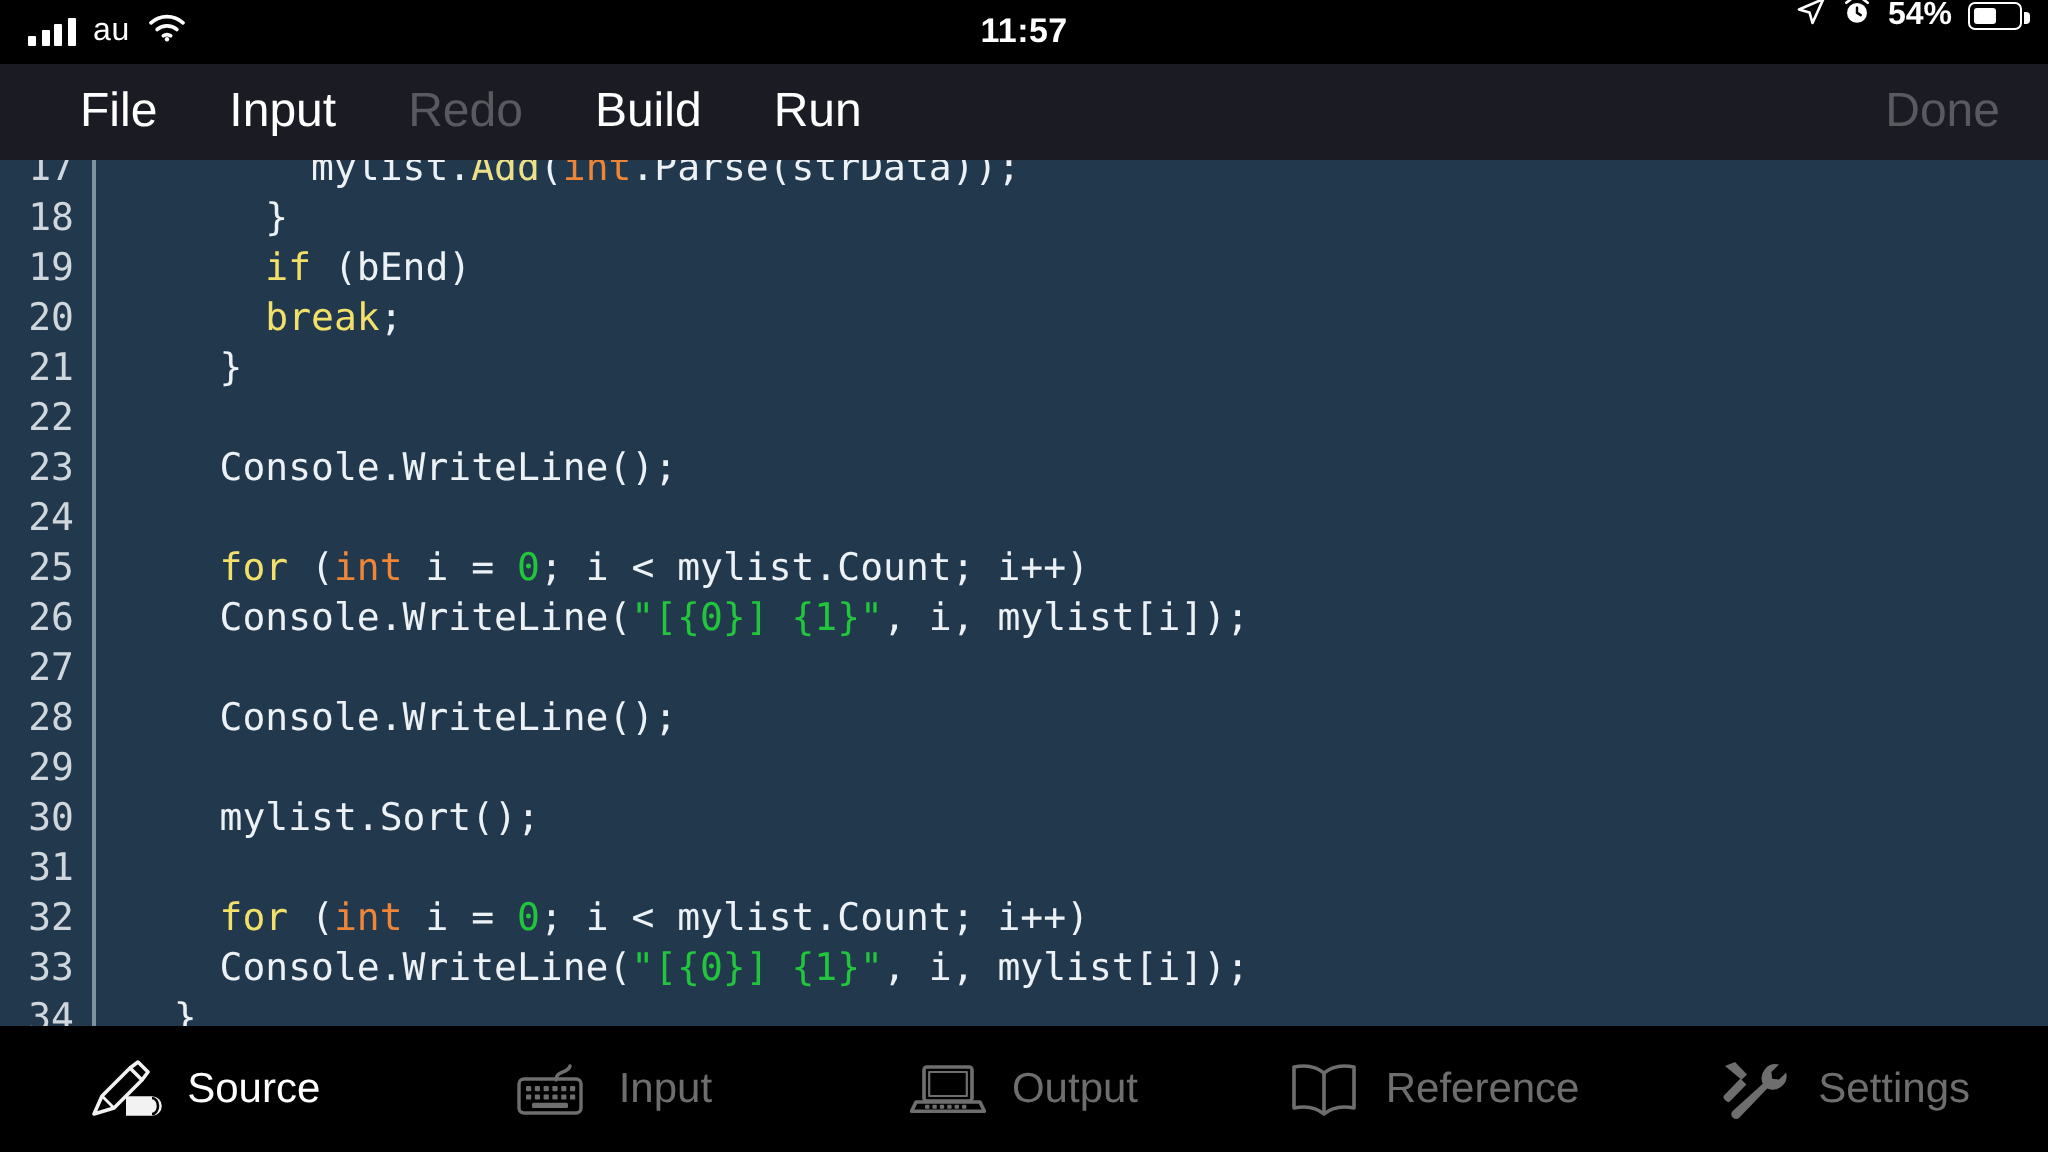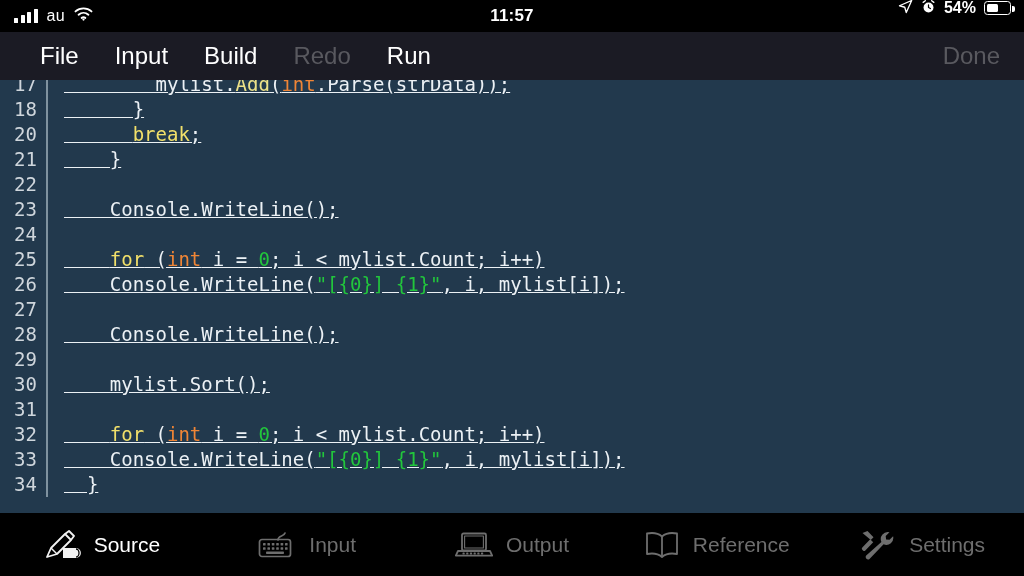--- a/index.html
+++ b/index.html
@@ -77,21 +77,21 @@
   .code-scroll{ position:relative; padding-top:0; }
   .row{ display:flex; height:25px; align-items:center; }
   .ln{
     width:48px; min-width:48px; text-align:right; padding-right:9px;
     color:#cfd6dc; font-size:19px; line-height:25px;
     border-right:2px solid #7f929f;
     margin-right:0; user-select:none;
   }
   .src{
     padding-left:16px; font-size:19px; line-height:25px;
-    color:#ecf1f5; white-space:pre;text-decoration:underline;
+    color:#ecf1f5; white-space:pre;
   }
   .kw{ color:#f2e06a; }      
   .ty{ color:#ef8536; }      
   .mth{ color:#ece188; }     
   .str{ color:#22c63c; }     
   .num{ color:#22c63c; }
 
   
   .tabbar{
     position:absolute; left:0; bottom:0; width:1024px; height:63px;
@@ -150,36 +150,40 @@
       <span class="batt">
           <b></b>
         </span>
     </div>
   </div>
 
   <div class="toolbar">
     <div class="menu">
         <div class="menu-item">File</div>
         <div class="menu-item">Input</div>
+        <div class="menu-item disabled">Redo</div>
         <div class="menu-item">Build</div>
-        <div class="menu-item disabled">Redo</div>
         <div class="menu-item">Run</div>
       </div>
     <div class="done-btn">Done</div>
   </div>
 
   <div class="editor">
     <div class="code-scroll" style="margin-top: -8px;">
         <div class="row">
           <div class="ln">17</div>
           <div class="src"><span>        mylist.</span><span class="mth">Add</span><span>(</span><span class="ty">int</span><span>.Parse(strData));</span></div>
         </div>
         <div class="row">
           <div class="ln">18</div>
           <div class="src"><span>      }</span></div>
+        </div>
+        <div class="row">
+          <div class="ln">19</div>
+          <div class="src"><span>      </span><span class="kw">if</span><span> (bEnd)</span></div>
         </div>
         <div class="row">
           <div class="ln">20</div>
           <div class="src"><span>      </span><span class="kw">break</span><span>;</span></div>
         </div>
         <div class="row">
           <div class="ln">21</div>
           <div class="src"><span>    }</span></div>
         </div>
         <div class="row">

